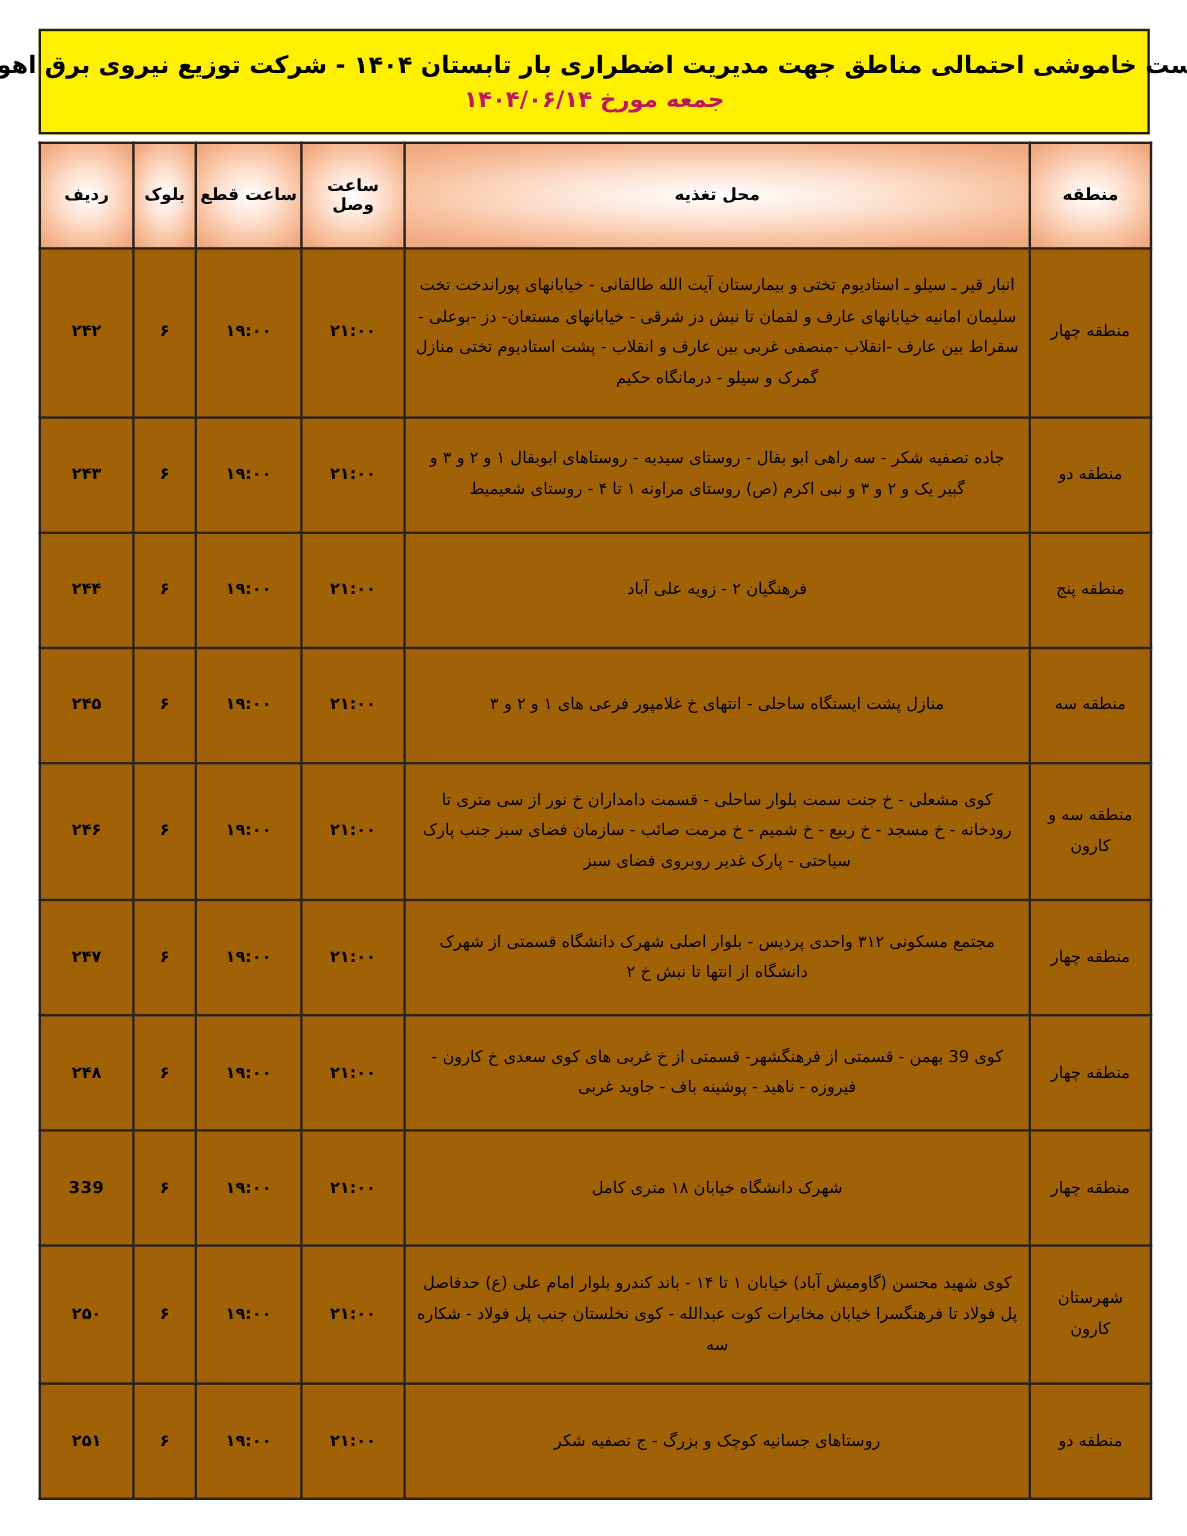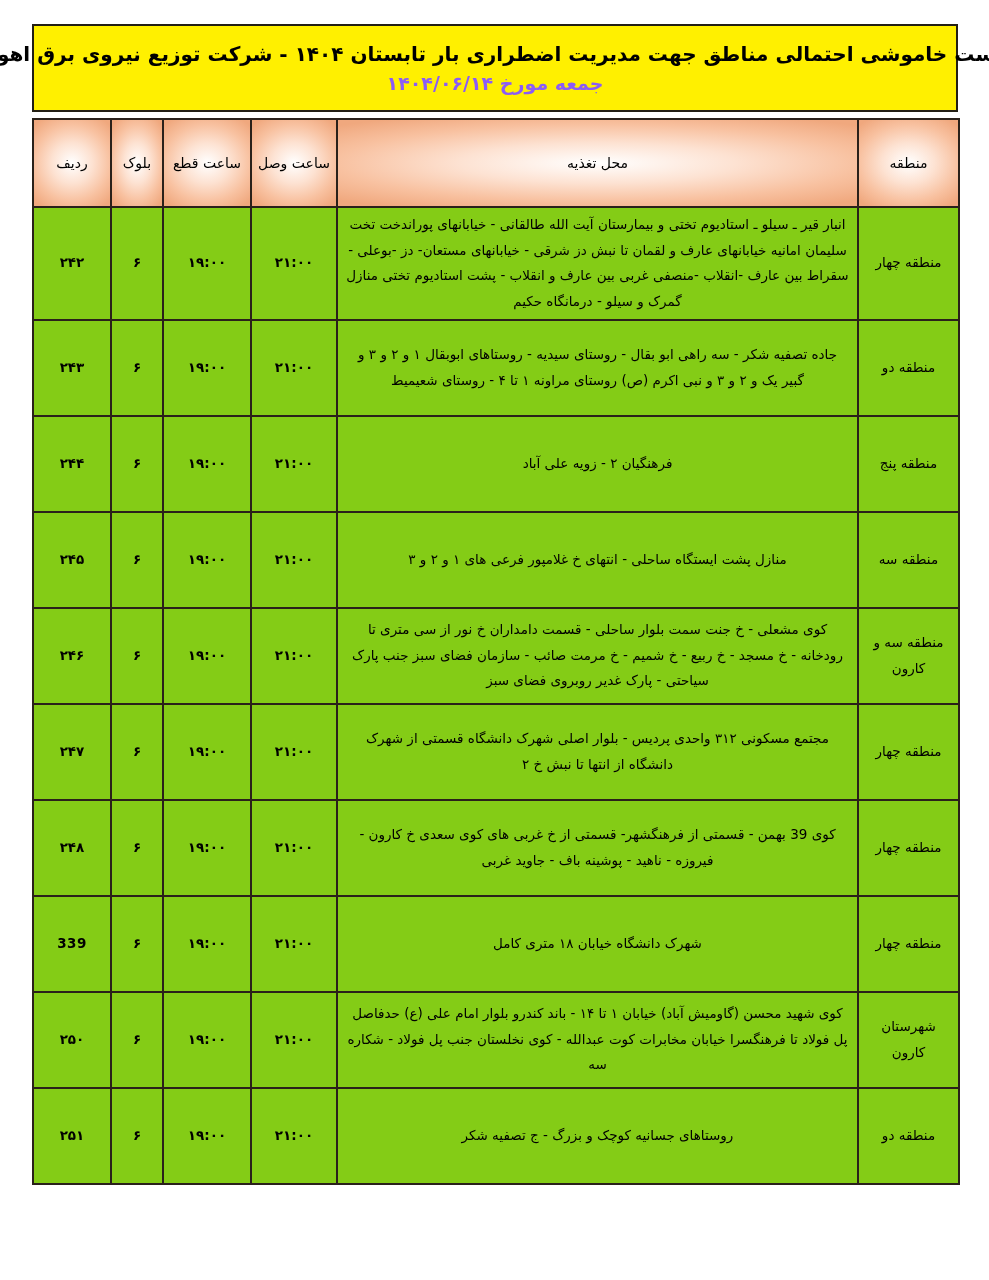--- a/index.html
+++ b/index.html
@@ -42,21 +42,21 @@
     font-weight: bold;
     color: #000000;
     letter-spacing: 0px;
     text-align: center;
     line-height: 1.2;
     white-space: nowrap;
   }
   .title-line2 {
     font-size: 19px;
     font-weight: bold;
-    color: #8b5cf6;
+    color: #be185d;
     text-align: center;
     line-height: 1.2;
     white-space: nowrap;
   }
 
   
   .outage-table {
     position: absolute;
     left: 32px;
     top: 118px;
@@ -69,32 +69,32 @@
   .outage-table td {
     border: 2px solid #2a211a;
     box-sizing: border-box;
     text-align: center;
     vertical-align: middle;
     color: #000;
   }
   .outage-table thead th {
     height: 88px;
     font-size: 14px;
-    font-weight: normal;
+    font-weight: bold;
     background:
       radial-gradient(ellipse 70% 62% at 50% 50%,
         #ffffff 0%,
         #fde2d2 38%,
         #f8c1a0 72%,
         #f0a87e 100%);
   }
   .outage-table tbody td {
-    background: #84cc16;
+    background: #a16207;
     font-size: 13.5px;
-    padding: 4px 8px;
+    padding: 18px 8px;
     line-height: 1.9;
   }
 
   
   .col-radif  { width: 78px; }
   .col-block  { width: 52px; }
   .col-cut    { width: 88px; }
   .col-join   { width: 86px; }
   .col-place  { width: 521px; }
   .col-region { width: 101px; }

